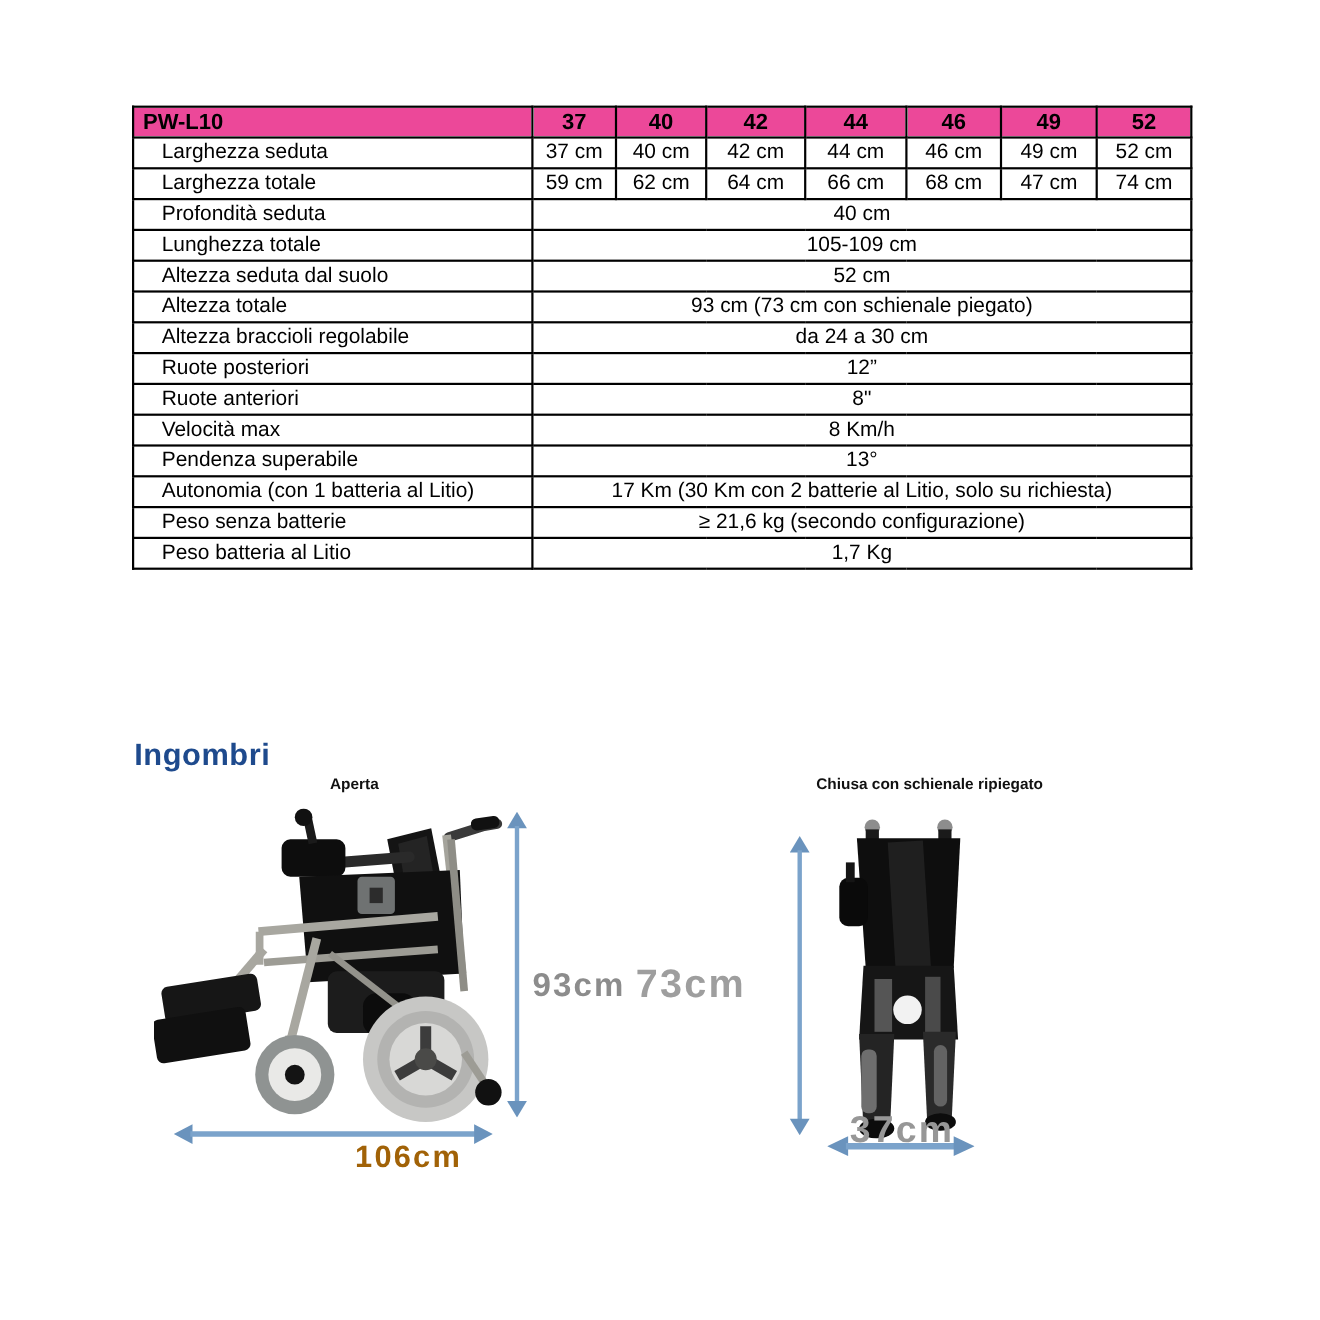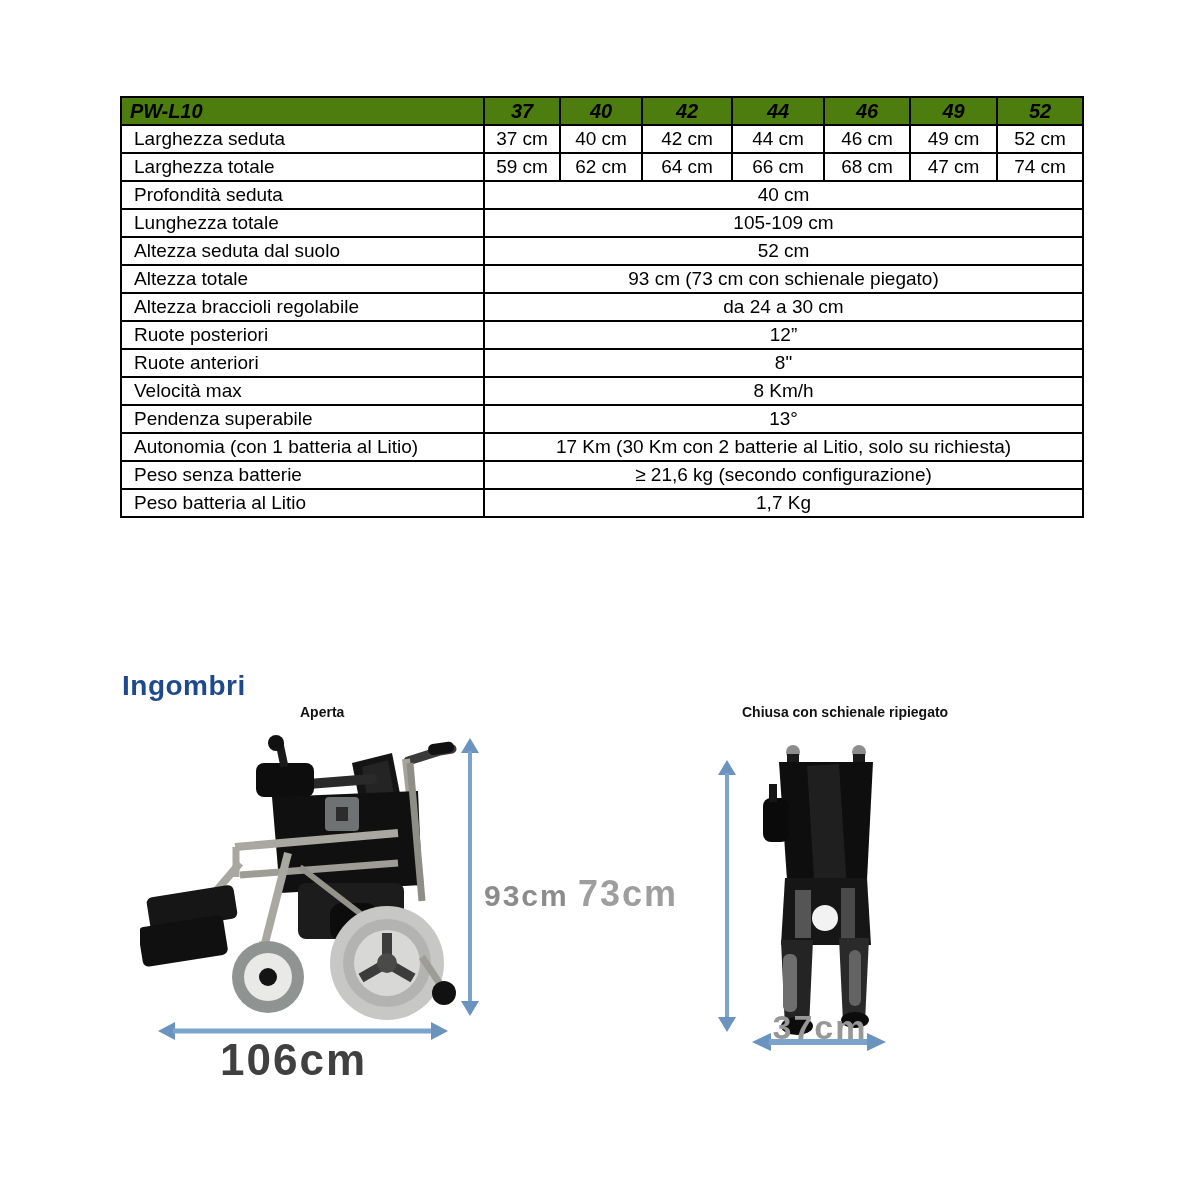--- a/index.html
+++ b/index.html
@@ -4,39 +4,39 @@
 <style>
   * { margin:0; padding:0; box-sizing:border-box; }
   body { background:#fff; font-family:"Liberation Sans", sans-serif; }
   .canvas { position:relative; width:1200px; height:1200px; background:#ffffff; overflow:hidden; }
 
   
   table.spec { position:absolute; left:120px; top:96px; width:962px;
     border-collapse:collapse; table-layout:fixed; color:#000; }
   table.spec td, table.spec th { border:2px solid #000; height:28px; padding:0 2px;
     font-size:19px; line-height:1.1; overflow:hidden; white-space:nowrap; }
-  table.spec th { background:#4d7c0f; font-size:20px; font-weight:bold; text-align:center;font-style:italic; }
+  table.spec th { background:#ec4899; font-size:20px; font-weight:bold; text-align:center; }
   table.spec th.lbl { text-align:left; padding-left:8px; }
-  table.spec td.lbl { text-align:left; padding-left:12px; }
+  table.spec td.lbl { text-align:left; padding-left:25px; }
   table.spec td.val { text-align:center; }
 
   
   .ingombri-title { position:absolute; left:122px; top:670px; font-size:28px; font-weight:bold;
     color:#1e4a8d; letter-spacing:0.5px; }
   .fig-label { position:absolute; top:704px; font-size:14px; font-weight:bold; color:#111;
     text-align:left; }
   .fig-label.open { left:300px; width:160px; }
   .fig-label.closed { left:742px; width:300px; }
 
   .dim { position:absolute; }
   .dim-text { position:absolute; font-weight:600; line-height:1; letter-spacing:2px;
     font-family:"Liberation Sans", sans-serif; }
   .t-93 { left:484px; top:881px; font-size:30px; color:#8c8c8c; }
   .t-73 { left:578px; top:876px; font-size:36px; color:#9e9e9e; }
-  .t-106 { left:220px; top:1038px; width:200px; text-align:left; font-size:44px; color:#404040; }
+  .t-106 { left:220px; top:1038px; width:200px; text-align:right; font-size:28px; color:#a16207; }
   .t-37 { left:740px; top:1010px; width:160px; text-align:center; font-size:34px; color:#979797; }
 
   svg.chair { position:absolute; }
 </style>
 </head>
 <body>
 
 <div class="canvas">
 
   <table class="spec">

